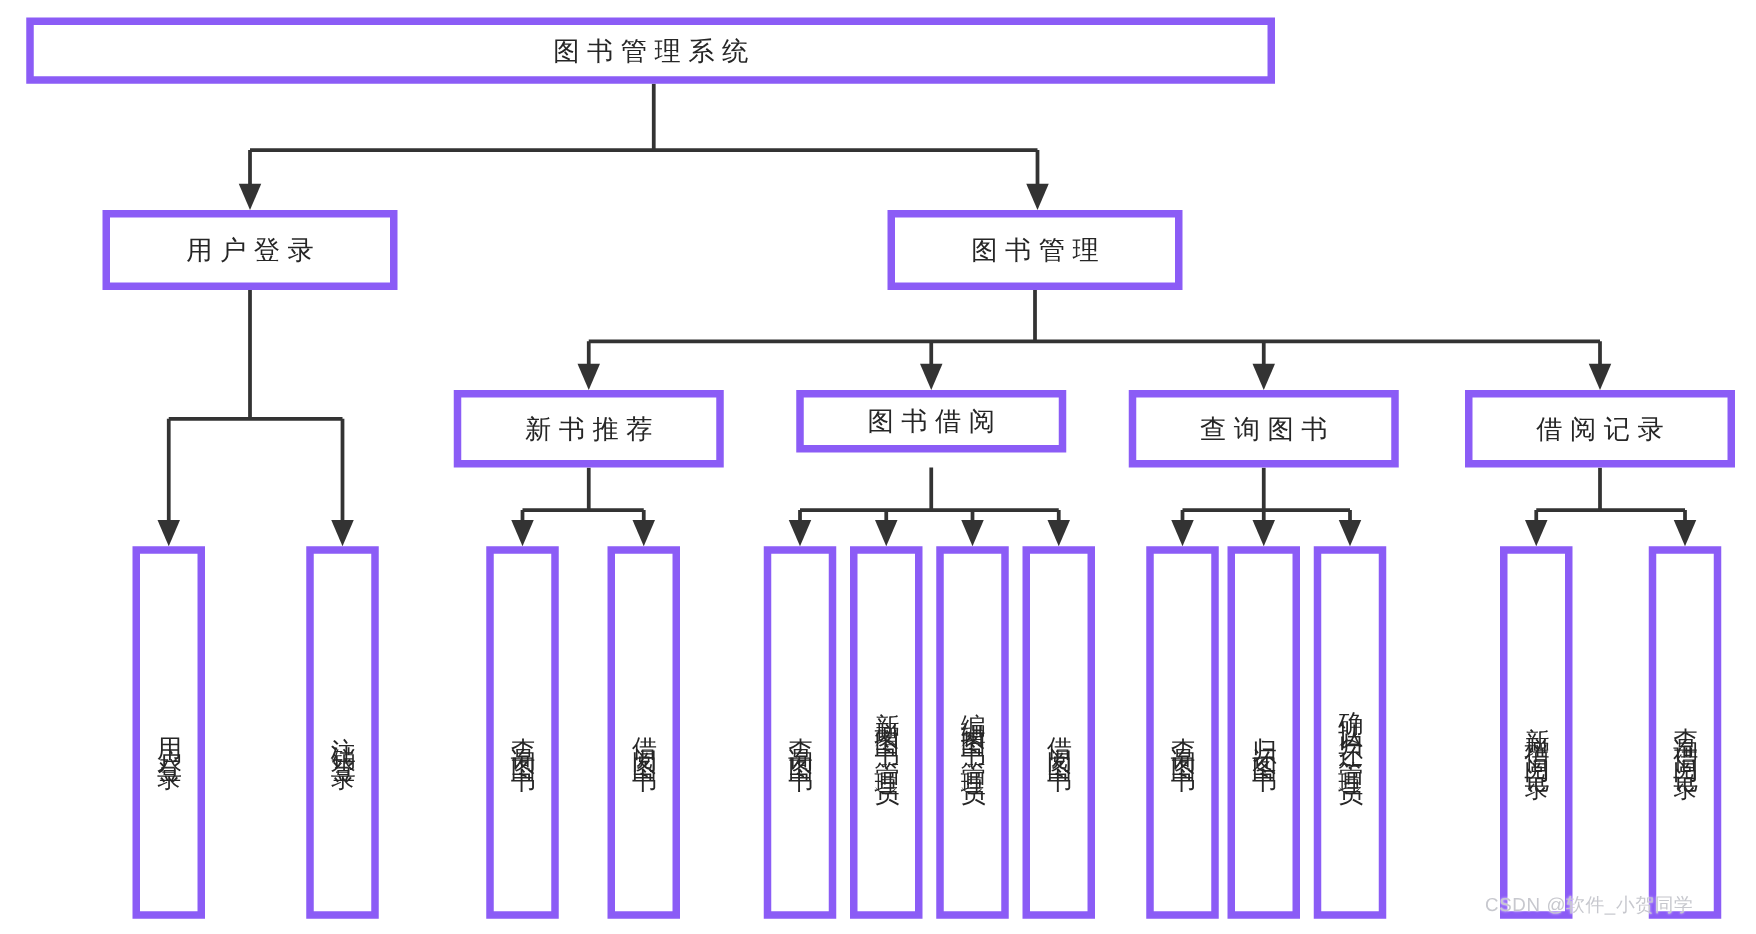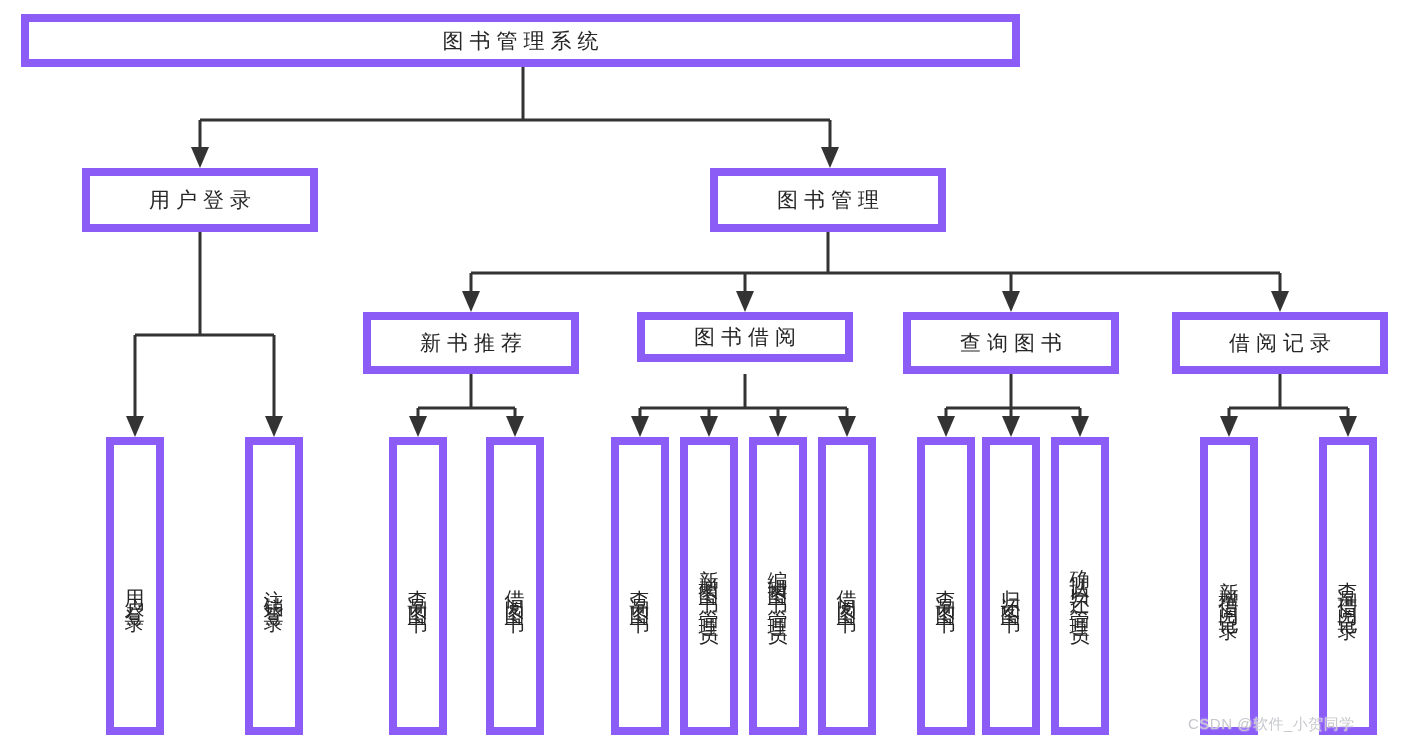--- a/index.html
+++ b/index.html
@@ -20,21 +20,21 @@
     left: 0;
     top: 0;
     width: 1405px;
     height: 747px;
     z-index: 1;
   }
   .node {
     position: absolute;
     box-sizing: border-box;
     background: #ffffff;
-    border: 8px solid #8b5cf6;
+    border: 6px solid #8b5cf6;
     display: flex;
     align-items: center;
     justify-content: center;
     color: #262626;
     z-index: 2;
   }
   .h-node .label {
     font-size: 21px;
     letter-spacing: 6px;
     margin-right: -6px;

